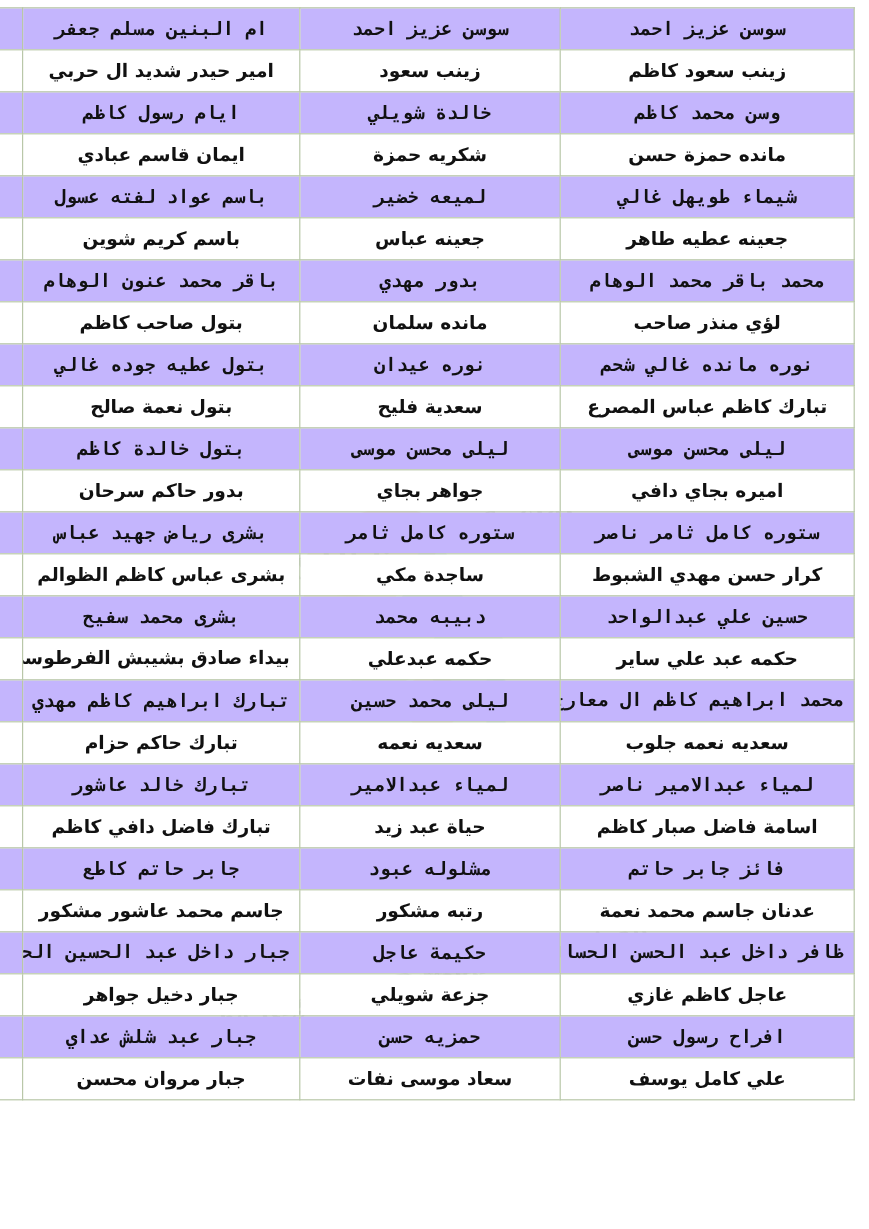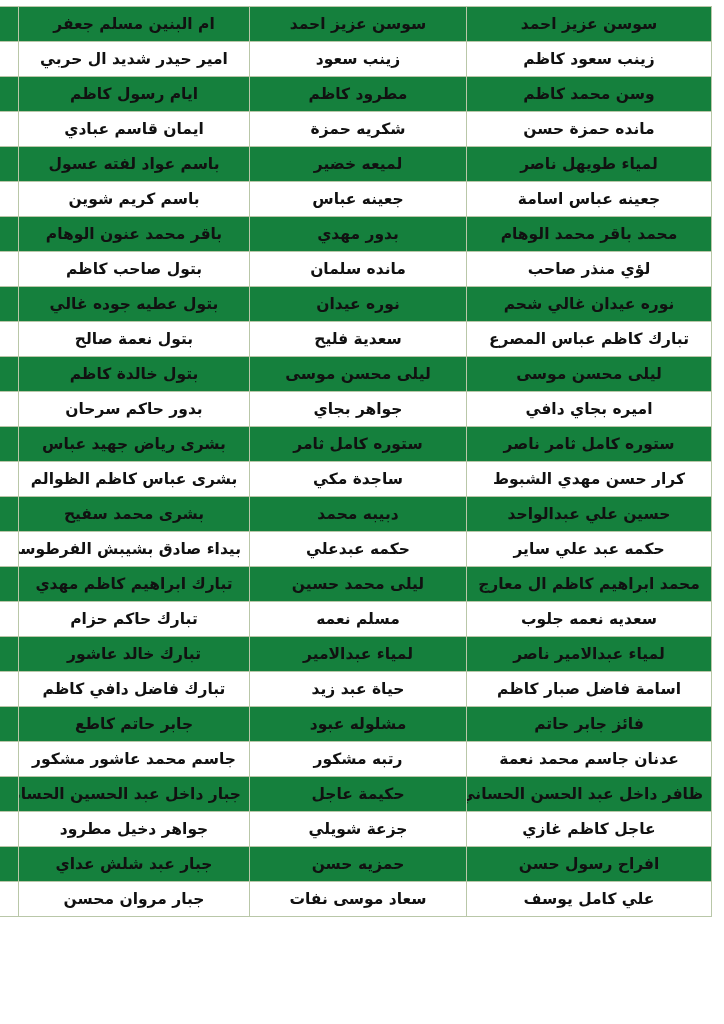--- a/index.html
+++ b/index.html
@@ -76,21 +76,21 @@
     height: 34px;
     padding: 0 8px;
     font-size: 15.5px;
     font-weight: 700;
     color: #111111;
     text-align: center;
     vertical-align: middle;
     white-space: nowrap;
     overflow: hidden;
   }
-  tr.odd td  { background: #15803d; }
+  tr.odd td  { background: #c4b5fd; font-family: Liberation Mono, monospace; }
   tr.even td { background: #ffffff; }
 
   .col-idx  { width: 58px; font-size: 16px; }
   .col-a    { width: 214px; }
   .col-b    { width: 200px; }
   .col-c    { width: 228px; }
 </style>
 </head>
 <body>
 
@@ -120,56 +120,56 @@
           <td class="col-idx">١٥</td>
         </tr>
         <tr class="even">
           <td class="col-c">زينب سعود كاظم</td>
           <td class="col-b">زينب سعود</td>
           <td class="col-a">امير حيدر شديد ال حربي</td>
           <td class="col-idx">١٦</td>
         </tr>
         <tr class="odd">
           <td class="col-c">وسن محمد كاظم</td>
-          <td class="col-b">مطرود كاظم</td>
+          <td class="col-b">خالدة شويلي</td>
           <td class="col-a">ايام رسول كاظم</td>
           <td class="col-idx">١٧</td>
         </tr>
         <tr class="even">
           <td class="col-c">مانده حمزة حسن</td>
           <td class="col-b">شكريه حمزة</td>
           <td class="col-a">ايمان قاسم عبادي</td>
           <td class="col-idx">١٨</td>
         </tr>
         <tr class="odd">
-          <td class="col-c">لمياء طويهل ناصر</td>
+          <td class="col-c">شيماء طويهل غالي</td>
           <td class="col-b">لميعه خضير</td>
           <td class="col-a">باسم عواد لفته عسول</td>
           <td class="col-idx">١٩</td>
         </tr>
         <tr class="even">
-          <td class="col-c">جعينه عباس اسامة</td>
+          <td class="col-c">جعينه عطيه طاهر</td>
           <td class="col-b">جعينه عباس</td>
           <td class="col-a">باسم كريم شوين</td>
           <td class="col-idx">٢٠</td>
         </tr>
         <tr class="odd">
           <td class="col-c">محمد باقر محمد الوهام</td>
           <td class="col-b">بدور مهدي</td>
           <td class="col-a">باقر محمد عنون الوهام</td>
           <td class="col-idx">٢١</td>
         </tr>
         <tr class="even">
           <td class="col-c">لؤي منذر صاحب</td>
           <td class="col-b">مانده سلمان</td>
           <td class="col-a">بتول صاحب كاظم</td>
           <td class="col-idx">٢٢</td>
         </tr>
         <tr class="odd">
-          <td class="col-c">نوره عيدان غالي شحم</td>
+          <td class="col-c">نوره مانده غالي شحم</td>
           <td class="col-b">نوره عيدان</td>
           <td class="col-a">بتول عطيه جوده غالي</td>
           <td class="col-idx">٢٣</td>
         </tr>
         <tr class="even">
           <td class="col-c">تبارك كاظم عباس المصرع</td>
           <td class="col-b">سعدية فليح</td>
           <td class="col-a">بتول نعمة صالح</td>
           <td class="col-idx">٢٤</td>
         </tr>
@@ -210,21 +210,21 @@
           <td class="col-idx">٣٠</td>
         </tr>
         <tr class="odd">
           <td class="col-c">محمد ابراهيم كاظم ال معارج</td>
           <td class="col-b">ليلى محمد حسين</td>
           <td class="col-a">تبارك ابراهيم كاظم مهدي</td>
           <td class="col-idx">٣١</td>
         </tr>
         <tr class="even">
           <td class="col-c">سعديه نعمه جلوب</td>
-          <td class="col-b">مسلم نعمه</td>
+          <td class="col-b">سعديه نعمه</td>
           <td class="col-a">تبارك حاكم حزام</td>
           <td class="col-idx">٣٢</td>
         </tr>
         <tr class="odd">
           <td class="col-c">لمياء عبدالامير ناصر</td>
           <td class="col-b">لمياء عبدالامير</td>
           <td class="col-a">تبارك خالد عاشور</td>
           <td class="col-idx">٣٣</td>
         </tr>
         <tr class="even">
@@ -247,21 +247,21 @@
         </tr>
         <tr class="odd">
           <td class="col-c">ظافر داخل عبد الحسن الحساني</td>
           <td class="col-b">حكيمة عاجل</td>
           <td class="col-a">جبار داخل عبد الحسين الحساني</td>
           <td class="col-idx">٣٧</td>
         </tr>
         <tr class="even">
           <td class="col-c">عاجل كاظم غازي</td>
           <td class="col-b">جزعة شويلي</td>
-          <td class="col-a">جواهر دخيل مطرود</td>
+          <td class="col-a">جبار دخيل جواهر</td>
           <td class="col-idx">٣٨</td>
         </tr>
         <tr class="odd">
           <td class="col-c">افراح رسول حسن</td>
           <td class="col-b">حمزيه حسن</td>
           <td class="col-a">جبار عبد شلش عداي</td>
           <td class="col-idx">٣٩</td>
         </tr>
         <tr class="even">
           <td class="col-c">علي كامل يوسف</td>

